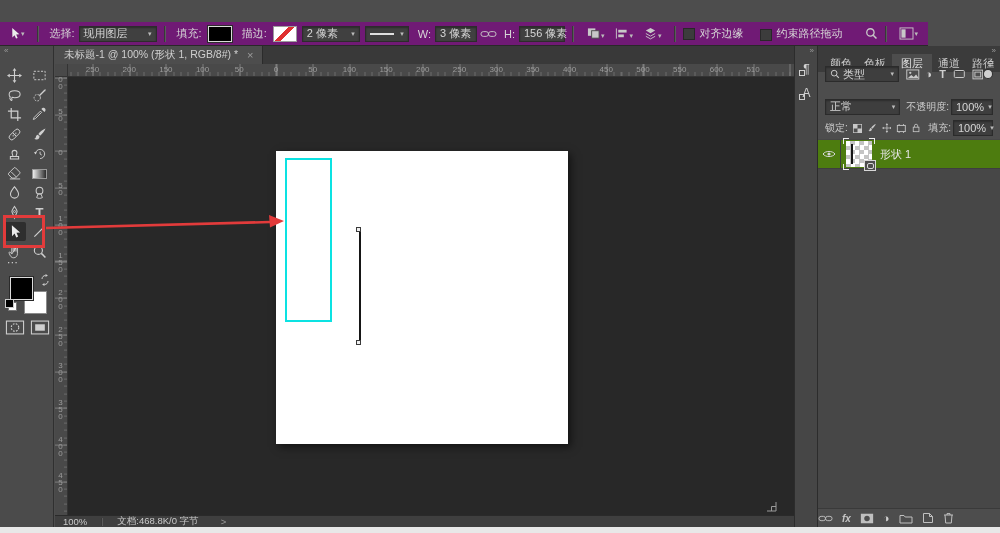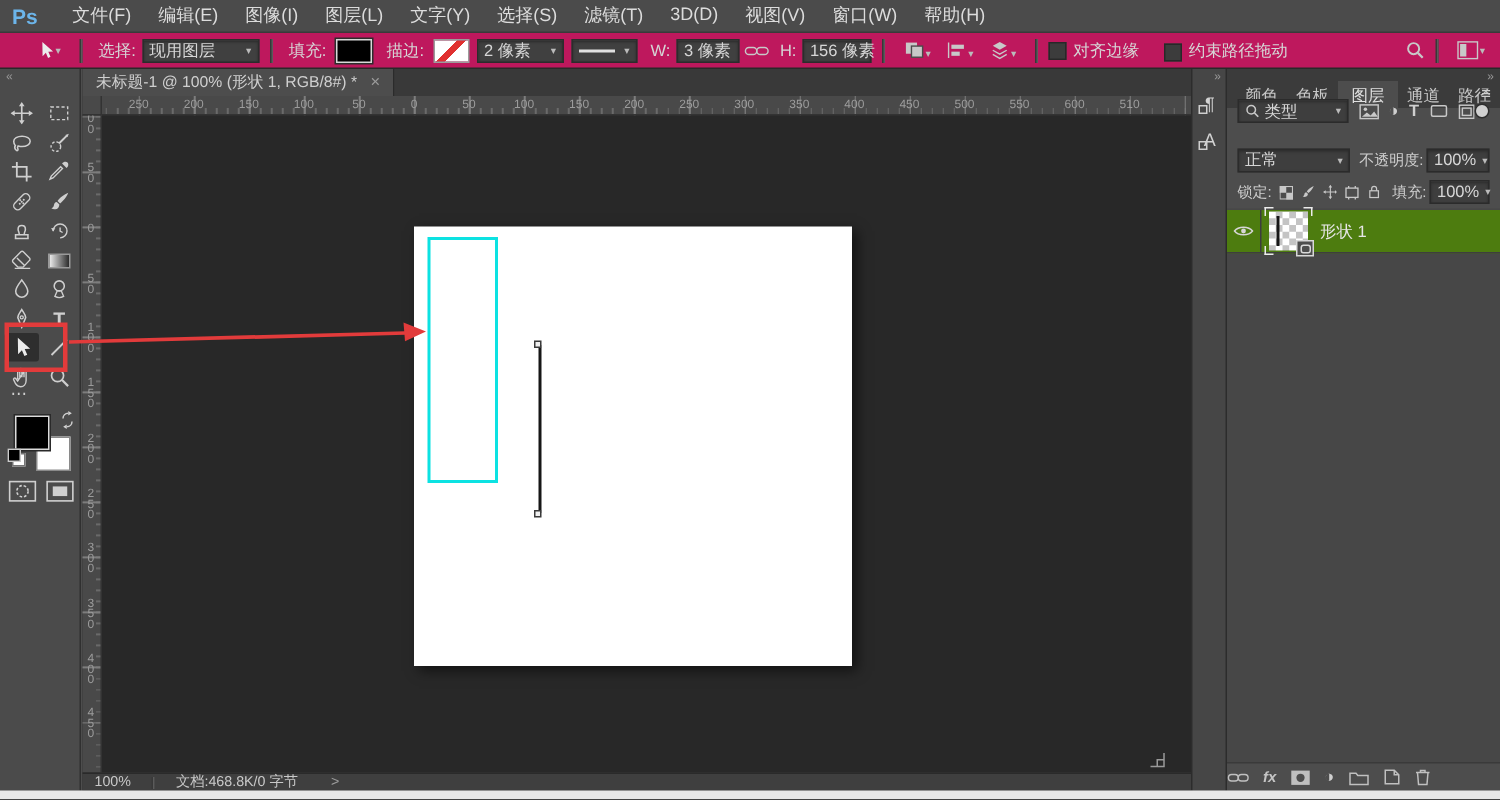--- a/index.html
+++ b/index.html
@@ -6,22 +6,22 @@
   #app{position:relative;width:1000px;height:533px;background:#4d4d4d;overflow:hidden;
        font-family:"Liberation Sans","DejaVu Sans",sans-serif;color:#d6d6d6;font-size:11px;}
   .abs{position:absolute;}
   svg{display:block;}
   
   #menubar{left:0;top:0;width:1000px;height:22px;background:#4b4b4b;border-bottom:1px solid #3a3a3a;
            display:flex;align-items:center;padding-left:8px;box-sizing:border-box;}
   .ps-logo{color:#6cb5ea;font-weight:bold;font-size:14px;margin-right:14px;}
   .menu-item{padding:0 9px;font-size:12px;color:#dcdcdc;}
   
-  #optionsbar{left:0;top:22px;width:1000px;height:24px;background:#be185d;border-bottom:1px solid #292929;
-              display:flex;align-items:center;box-sizing:border-box;padding-left:16px;}
+  #optionsbar{left:0;top:22px;width:928px;height:24px;background:#701a75;border-bottom:1px solid #292929;
+              display:flex;align-items:center;box-sizing:border-box;}
   .sep{width:1px;height:16px;background:#383838;border-right:1px solid #5b5b5b;margin:0 7px;flex:none;}
   .ob-label{margin:0 4px;white-space:nowrap;color:#d6d6d6;}
   .dd,.field{background:#404040;border:1px solid #2c2c2c;height:16px;display:flex;align-items:center;
              padding:0 4px;box-sizing:border-box;box-shadow:inset 0 1px 2px rgba(0,0,0,.35);white-space:nowrap;}
   .dd .caret{margin-left:auto;padding-left:5px;font-size:7px;color:#bbb;}
   .caret{font-size:7px;color:#bbb;}
   .check{width:10px;height:10px;background:#3c3c3c;border:1px solid #282828;margin-right:5px;flex:none;}
   .iconbtn{display:flex;align-items:flex-end;margin:0 5px;}
   .swatch-fill{width:22px;height:14px;background:#000;border:1px solid #d9d9d9;outline:1px solid #2d2d2d;margin-left:2px;}
   .swatch-stroke{width:22px;height:14px;margin-left:2px;border:1px solid #9c9c9c;
@@ -93,36 +93,20 @@
   
   #redbox{left:3px;top:215px;width:36px;height:27px;border:3px solid #e23b3b;z-index:60;}
   #redarrow{left:40px;top:209px;z-index:60;}
   .glyph{color:#cfcfcf;}
 </style>
 </head>
 <body>
 
 <div id="app">
 
-  <div id="menubar" class="abs">
-    <span class="ps-logo">Ps</span>
-    <span style="display:flex">
-        <span class="menu-item">文件(F)</span>
-        <span class="menu-item">编辑(E)</span>
-        <span class="menu-item">图像(I)</span>
-        <span class="menu-item">图层(L)</span>
-        <span class="menu-item">文字(Y)</span>
-        <span class="menu-item">选择(S)</span>
-        <span class="menu-item">滤镜(T)</span>
-        <span class="menu-item">3D(D)</span>
-        <span class="menu-item">视图(V)</span>
-        <span class="menu-item">窗口(W)</span>
-        <span class="menu-item">帮助(H)</span>
-      </span>
-  </div>
 
   <div id="optionsbar" class="abs">
     <span class="iconbtn" style="margin-left:8px;align-items:center;">
       <svg width="13" height="13" viewBox="0 0 16 16">
           <path d="M5.2 1.2L5.4 13l2.7-2.9 1.8 4.2 2-.9-1.8-4.1 3.9-.3z" fill="#ececec"></path>
         </svg>
       <span class="caret">▾</span>
     </span>
     <span class="sep"></span>
     <span class="ob-label">选择:</span>

